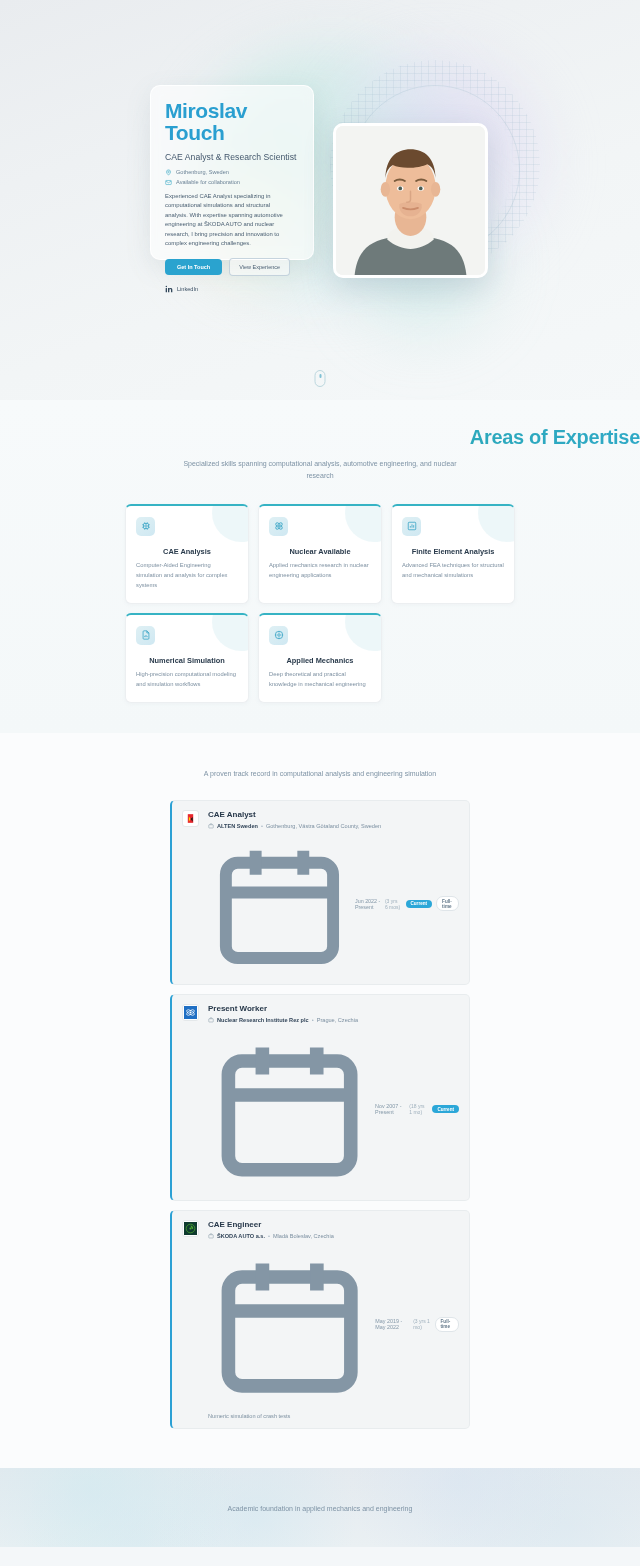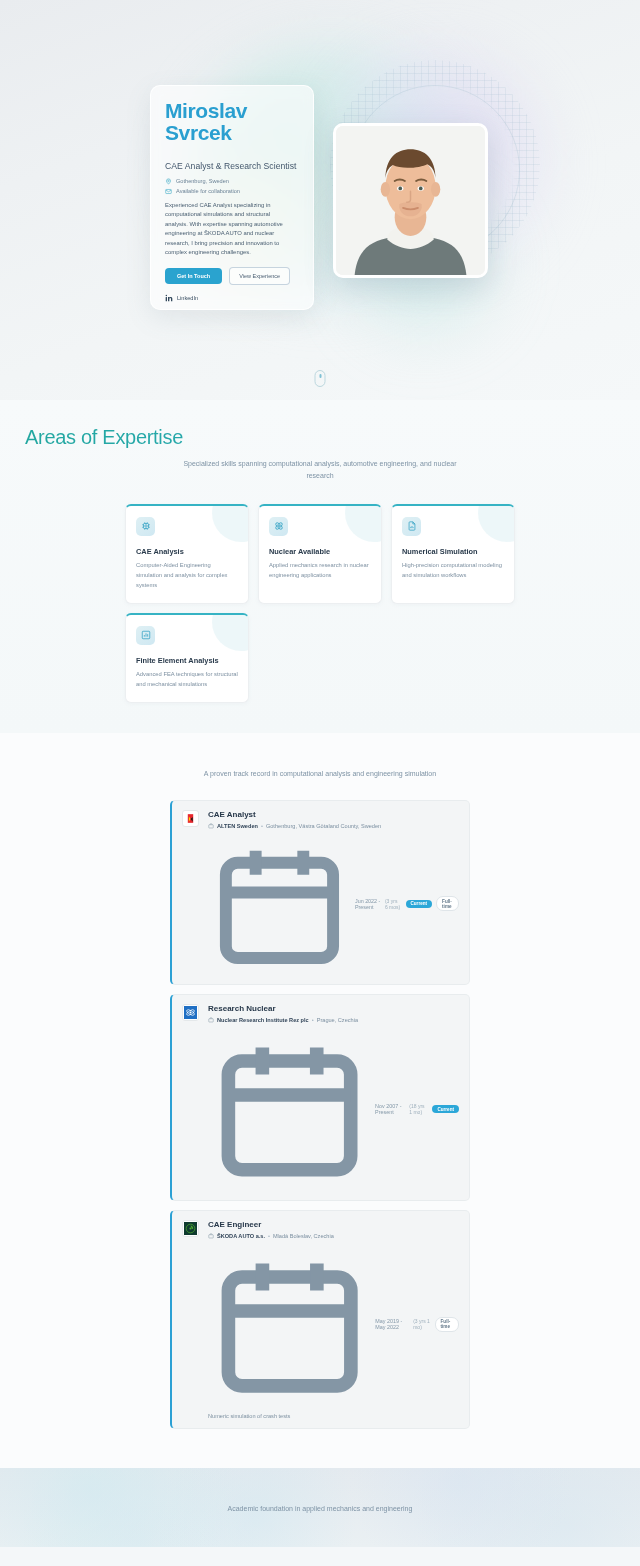--- a/index.html
+++ b/index.html
@@ -43,34 +43,34 @@
     -webkit-mask-image: radial-gradient(circle, rgba(0,0,0,0) 52%, rgba(0,0,0,1) 58%, rgba(0,0,0,1) 92%, rgba(0,0,0,0) 97%);
             mask-image: radial-gradient(circle, rgba(0,0,0,0) 52%, rgba(0,0,0,1) 58%, rgba(0,0,0,1) 92%, rgba(0,0,0,0) 97%);
   }
   .ring2 {
     position: absolute; left: 350px; top: 85px; width: 170px; height: 170px;
     border-radius: 50%;
     border: 1px solid rgba(150,185,200,.25);
   }
 
   .hero-card {
-    position: absolute; left: 150px; top: 85px; width: 164px; height: 225px;
+    position: absolute; left: 150px; top: 85px; width: 164px; height: 175px;
     background: rgba(255,255,255,.62);
     border: 1px solid rgba(255,255,255,.85);
     border-radius: 10px;
     backdrop-filter: blur(6px);
     box-shadow: 0 8px 26px rgba(100,120,140,.13);
     padding: 14px 14px 0 14px;
   }
   .hero-name {
     font-size: 21px; font-weight: 700; line-height: 1.06;
     color: #2a9fd0; letter-spacing: -.4px;
   }
   .hero-role {
-    margin-top: 16px; font-size: 8.6px; color: #42566b; font-weight: 400;
+    margin-top: 7px; font-size: 8.6px; color: #42566b; font-weight: 400;
     letter-spacing: .05px;
   }
   .hero-meta { margin-top: 7px; }
   .hero-meta-row {
     display: flex; align-items: center; gap: 4px;
     font-size: 5.6px; color: #6b8296; margin-bottom: 3px;
   }
   .hero-meta-row svg { width: 7px; height: 7px; flex: none; }
   .hero-bio {
     margin-top: 6px; font-size: 5.9px; line-height: 1.62; color: #4b6073;
@@ -106,23 +106,23 @@
     width: 11px; height: 17px; border: 1.2px solid #bcd7de; border-radius: 6px;
   }
   .scroll-ind i {
     display: block; width: 2px; height: 4px; background: #7fc0d4;
     border-radius: 1px; margin: 3px auto 0;
   }
 
   
   .section { position: relative; padding: 26px 0 0 0; }
   .sec-title {
-    text-align: left; font-size: 20px; font-weight: 400; letter-spacing: -.3px;
+    text-align: right; font-size: 20px; font-weight: 700; letter-spacing: -.3px;
     background: linear-gradient(90deg,#22a7a0,#2fa9c6);
-    -webkit-background-clip: text; background-clip: text; color: transparent; margin-left: 25px;
+    -webkit-background-clip: text; background-clip: text; color: transparent;
   }
   .sec-sub {
     text-align: center; font-size: 7px; color: #7e93a5; margin-top: 9px;
     line-height: 1.7; max-width: 300px; margin-left: auto; margin-right: auto;
   }
 
   .sec-expertise { background: linear-gradient(180deg,#f7fafb 0%,#f4f8f9 100%); padding-bottom: 30px; }
 
   .cards {
     width: 390px; margin: 22px auto 0; display: grid;
@@ -141,21 +141,21 @@
   }
   .card-icon {
     position: relative; z-index: 1;
     width: 19px; height: 19px; border-radius: 5px;
     background: linear-gradient(145deg,#dff0f4,#cfe8f2);
     display: flex; align-items: center; justify-content: center;
   }
   .card-icon svg { width: 10px; height: 10px; }
   .card-title {
     position: relative; z-index: 1;
-    margin-top: 11px; font-size: 7.4px; font-weight: 700; color: #2a3b4c;
+    margin-top: 11px; font-size: 7.4px; font-weight: 700; color: #2a3b4c; text-align: center;
   }
   .card-desc {
     position: relative; z-index: 1;
     margin-top: 5px; font-size: 5.8px; line-height: 1.72; color: #7d90a1;
   }
 
   
   .sec-exp { background: #fbfcfd; padding-bottom: 30px; }
   .exp-list { width: 300px; margin: 20px auto 0; }
   .exp-item {
@@ -210,21 +210,21 @@
     <div class="blob blob-a"></div>
     <div class="blob blob-b"></div>
     <div class="blob blob-c"></div>
     <div class="blob blob-d"></div>
     <div class="ring"></div>
     <div class="ring2"></div>
 
     <div class="hero-card">
       <div class="hero-name">
         <div>Miroslav</div>
-        <div>Svrcek</div>
+        <div>Touch</div>
       </div>
       <div class="hero-role">CAE Analyst &amp; Research Scientist</div>
 
       <div class="hero-meta">
         <div class="hero-meta-row">
           <svg viewBox="0 0 24 24" fill="none" stroke="#3aa8c4" stroke-width="2">
             <path d="M12 21s7-6.2 7-11a7 7 0 1 0-14 0c0 4.8 7 11 7 11z"></path>
               <circle cx="12" cy="10" r="2.6"></circle>
           </svg>
           <span>Gothenburg, Sweden</span>
@@ -307,40 +307,51 @@
               <ellipse cx="12" cy="12" rx="10" ry="4.5" transform="rotate(-45 12 12)"></ellipse>
             </svg>
         </div>
         <div class="card-title">Nuclear Available</div>
         <div class="card-desc">Applied mechanics research in nuclear engineering applications</div>
       </div>
 
       <div class="card">
         <div class="card-icon">
           <svg viewBox="0 0 24 24" fill="none" stroke="#2fa0c2" stroke-width="1.8">
+              <rect x="3" y="3" width="18" height="18" rx="2"></rect>
+              <path d="M8 16v-4M12 16V8M16 16v-6"></path>
+            </svg>
+        </div>
+        <div class="card-title">Finite Element Analysis</div>
+        <div class="card-desc">Advanced FEA techniques for structural and mechanical simulations</div>
+      </div>
+
+      <div class="card">
+        <div class="card-icon">
+          <svg viewBox="0 0 24 24" fill="none" stroke="#2fa0c2" stroke-width="1.8">
               <path d="M14 2H7a2 2 0 0 0-2 2v16a2 2 0 0 0 2 2h10a2 2 0 0 0 2-2V7z"></path>
               <path d="M14 2v5h5"></path>
               <path d="M9 17v-3M12 17v-5M15 17v-2"></path>
             </svg>
         </div>
         <div class="card-title">Numerical Simulation</div>
         <div class="card-desc">High-precision computational modeling and simulation workflows</div>
       </div>
 
       <div class="card">
         <div class="card-icon">
           <svg viewBox="0 0 24 24" fill="none" stroke="#2fa0c2" stroke-width="1.8">
-              <rect x="3" y="3" width="18" height="18" rx="2"></rect>
-              <path d="M8 16v-4M12 16V8M16 16v-6"></path>
-            </svg>
-        </div>
-        <div class="card-title">Finite Element Analysis</div>
-        <div class="card-desc">Advanced FEA techniques for structural and mechanical simulations</div>
-      </div>
-
+              <circle cx="12" cy="12" r="9"></circle>
+              <circle cx="12" cy="12" r="3"></circle>
+              <path d="M12 3v3M12 18v3M3 12h3M18 12h3"></path>
+            </svg>
+        </div>
+        <div class="card-title">Applied Mechanics</div>
+        <div class="card-desc">Deep theoretical and practical knowledge in mechanical engineering</div>
+      </div>
     </div>
   </section>
 
   <section class="section sec-exp">
     <p class="sec-sub">A proven track record in computational analysis and engineering simulation</p>
 
     <div class="exp-list">
 
       <div class="exp-item">
         <div class="exp-logo">
@@ -378,21 +389,21 @@
       <div class="exp-item">
         <div class="exp-logo">
           <svg viewBox="0 0 24 24">
               <rect width="24" height="24" fill="#1f6fc4"></rect>
               <circle cx="12" cy="12" r="2" fill="#fff"></circle>
               <ellipse cx="12" cy="12" rx="8" ry="3.5" fill="none" stroke="#fff" stroke-width="1.2" transform="rotate(30 12 12)"></ellipse>
               <ellipse cx="12" cy="12" rx="8" ry="3.5" fill="none" stroke="#fff" stroke-width="1.2" transform="rotate(-30 12 12)"></ellipse>
             </svg>
         </div>
         <div class="exp-body">
-          <div class="exp-title">Research Nuclear</div>
+          <div class="exp-title">Present Worker</div>
           <div class="exp-row">
             <svg viewBox="0 0 24 24" fill="none" stroke="#8496a5" stroke-width="2">
                 <rect x="3" y="7" width="18" height="13" rx="2"></rect>
                 <path d="M8 7V5a2 2 0 0 1 2-2h4a2 2 0 0 1 2 2v2"></path>
               </svg>
             <span class="exp-company">Nuclear Research Institute Rez plc</span>
             <span class="exp-dot">•</span>
             <span>Prague, Czechia</span>
           </div>
           <div class="exp-row2">

